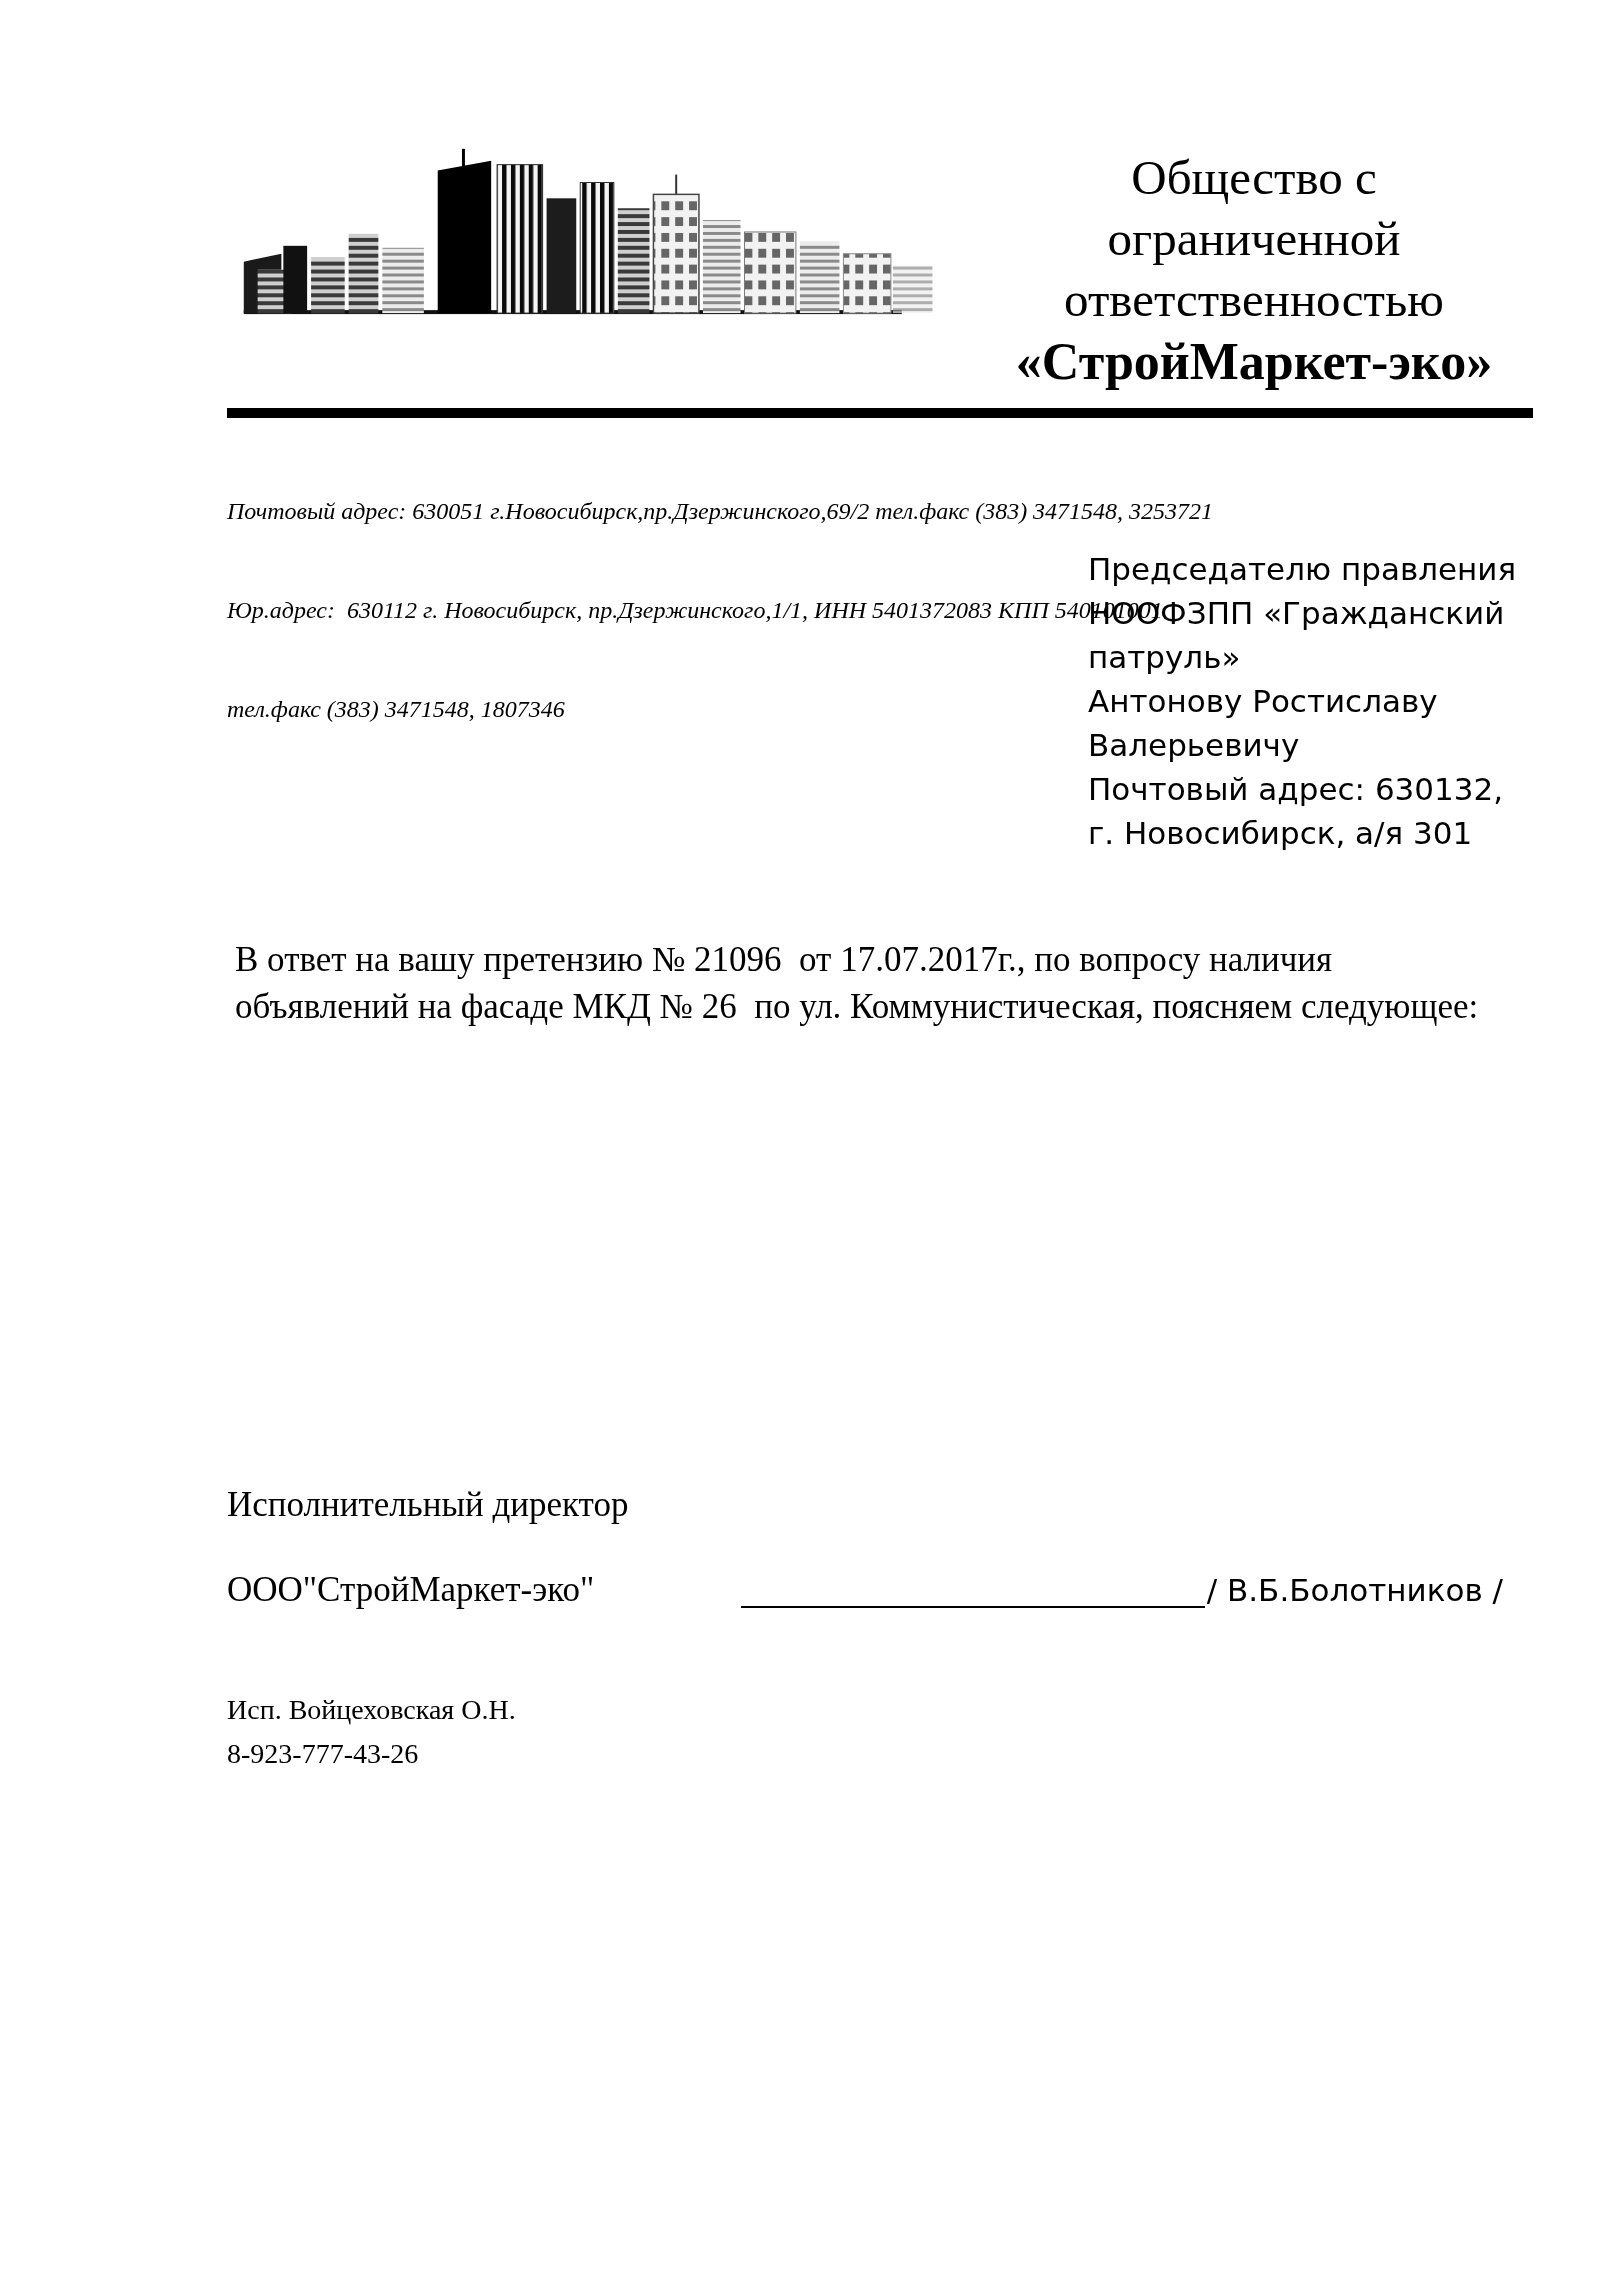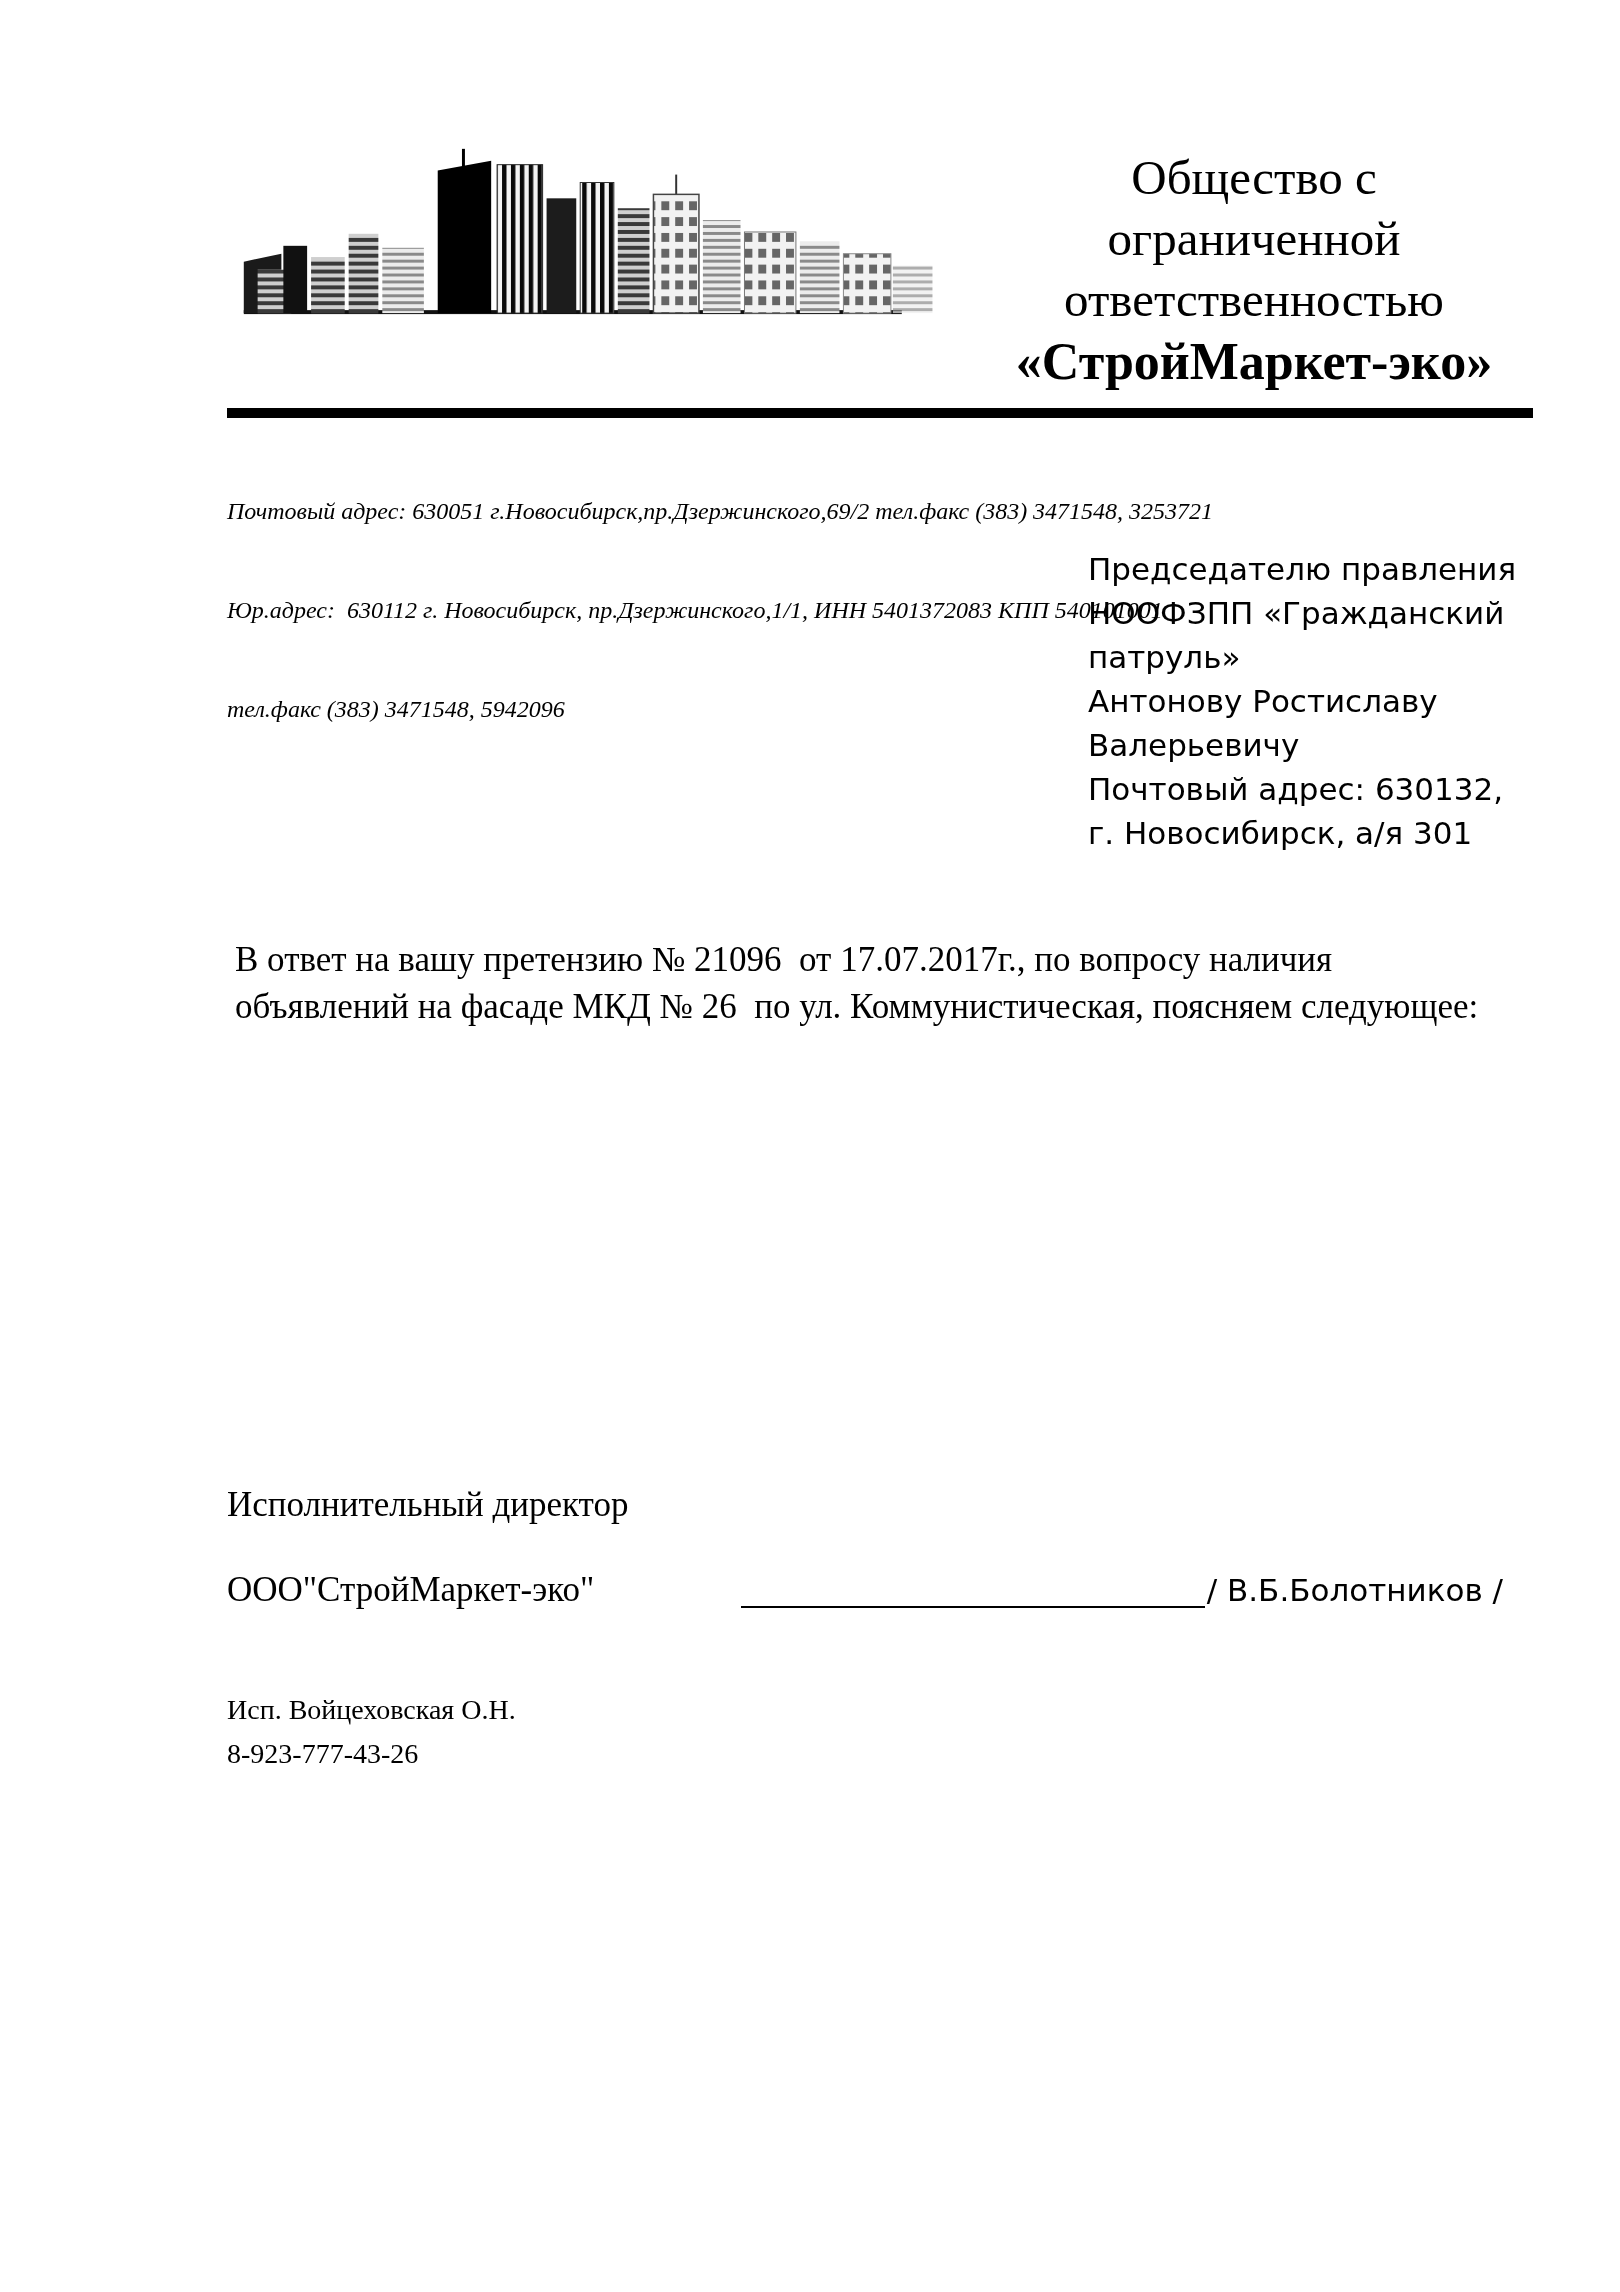--- a/index.html
+++ b/index.html
@@ -145,21 +145,21 @@
     <div>ограниченной</div>
     <div>ответственностью</div>
     <div class="org-name">«СтройМаркет-эко»</div>
   </div>
 
   <div class="header-rule"></div>
 
   <div class="addr-block">
     <div>Почтовый адрес: 630051 г.Новосибирск,пр.Дзержинского,69/2 тел.факс (383) 3471548, 3253721</div>
     <div>Юр.адрес:  630112 г. Новосибирск, пр.Дзержинского,1/1, ИНН 5401372083 КПП 540101001</div>
-    <div>тел.факс (383) 3471548, 5942096</div>
+    <div>тел.факс (383) 3471548, 1807346</div>
   </div>
 
   <div class="recipient">
     <div>Председателю правления</div>
     <div>НООФЗПП «Гражданский</div>
     <div>патруль»</div>
     <div>Антонову Ростиславу</div>
     <div>Валерьевичу</div>
     <div>Почтовый адрес: 630132,</div>
     <div>г. Новосибирск, а/я 301</div>

